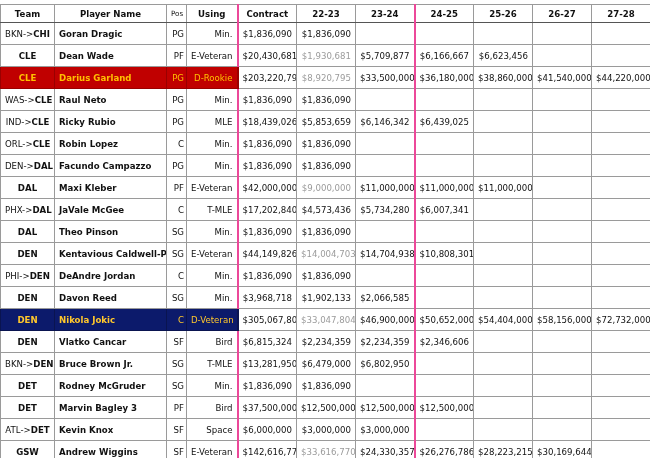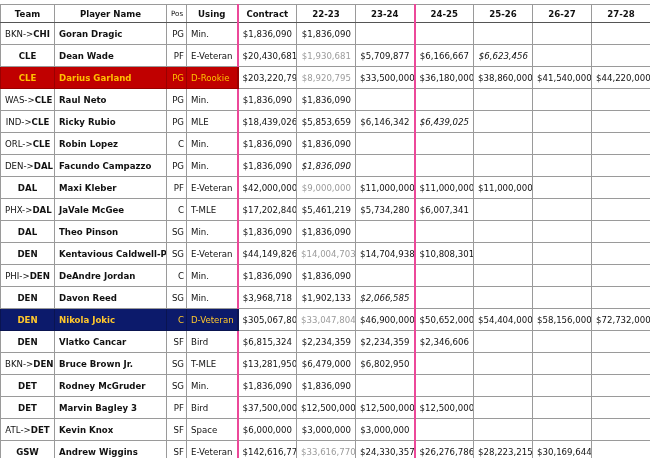--- a/index.html
+++ b/index.html
@@ -4,25 +4,25 @@
 <style>
   html, body { margin:0; padding:0; background:#ffffff; }
   body { width:650px; height:458px; overflow:hidden; font-family:"DejaVu Sans", sans-serif; }
   table { border-collapse:collapse; table-layout:fixed; width:650px; position:absolute; left:0; top:4px; }
   th, td { border:1px solid #9a9a9a; padding:0 4px; font-size:8.6px; height:21px; white-space:nowrap; overflow:hidden; color:#111; }
   th { height:17px; font-weight:bold; text-align:center; font-size:8.6px; border-bottom:1.5px solid #555; }
   td.team { text-align:center; }
   td.team b { font-weight:bold; }
   td.player { text-align:left; font-weight:bold; }
   td.pos { text-align:right; padding:0 2px; }
-  td.using { text-align:left; }
+  td.using { text-align:right; }
   td.money { text-align:right; }
   td.thick-r, th.thick-r { border-right:2px solid #ec4899; }
   .grey { color:#9b9b9b;margin-left:22px; }
-  .ital { font-style:italic; }
+  .ital { }
   .ul { }
   tr.hl-red td.hlc { background:#c00000; color:#ffc000; border-color:#9a0000; }
   tr.hl-red td.hlc.player, tr.hl-red td.hlc.team { font-weight:bold; }
   tr.hl-blue td.hlc { background:#0c1a6b; color:#ffc72c; border-color:#0a1450; }
   th.pos { font-size:7.2px; font-weight:normal; }
 </style>
 </head>
 <body>
 
 <table>
@@ -158,21 +158,21 @@
         <td class="money"><span>$11,000,000</span></td>
         <td class="money"><span></span></td>
         <td class="money"><span></span></td>
       </tr>
       <tr>
         <td class="team"><span>PHX-&gt;</span><b>DAL</b></td>
         <td class="player">JaVale McGee</td>
         <td class="pos">C</td>
         <td class="using thick-r">T-MLE</td>
         <td class="money">$17,202,840</td>
-        <td class="money"><span>$5,461,219</span></td>
+        <td class="money"><span>$4,573,436</span></td>
         <td class="money thick-r"><span>$5,734,280</span></td>
         <td class="money"><span class="ul">$6,007,341</span></td>
         <td class="money"><span></span></td>
         <td class="money"><span></span></td>
         <td class="money"><span></span></td>
       </tr>
       <tr>
         <td class="team"><span></span><b>DAL</b></td>
         <td class="player">Theo Pinson</td>
         <td class="pos">SG</td>

